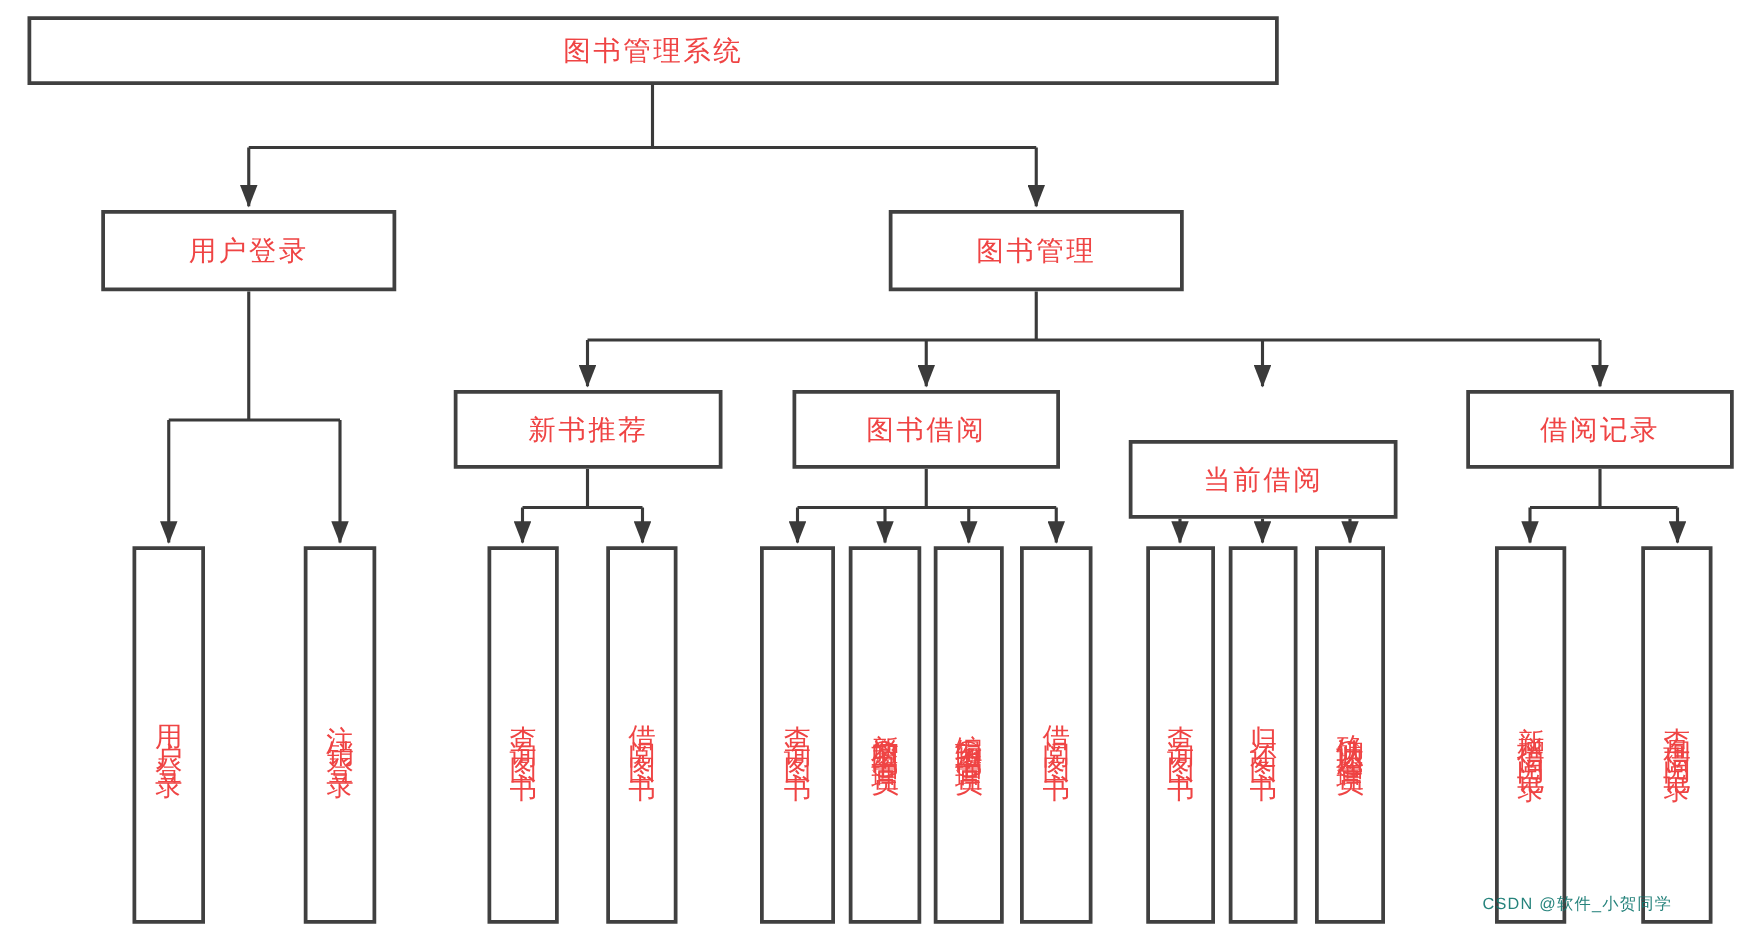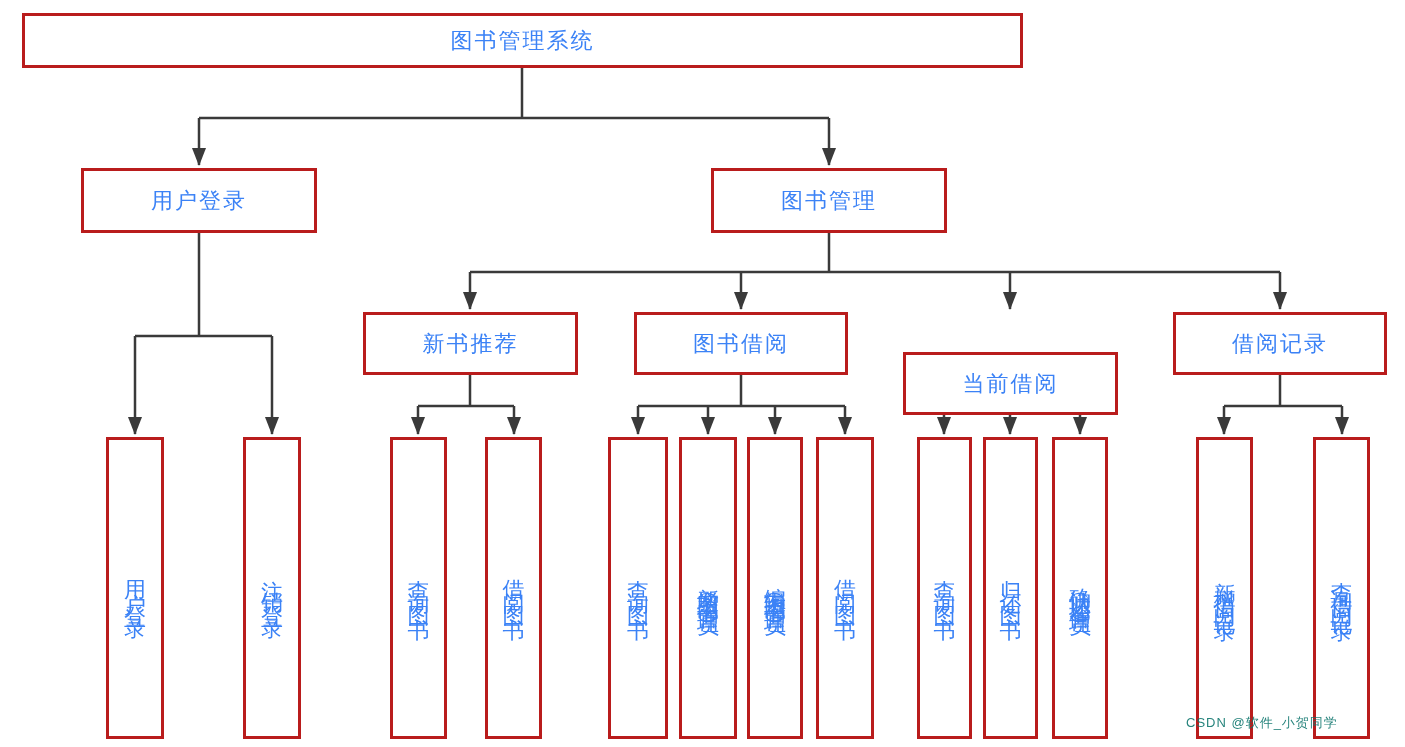--- a/index.html
+++ b/index.html
@@ -16,22 +16,22 @@
   .wires {
     position: absolute;
     inset: 0;
     z-index: 0;
   }
 
   .node {
     position: absolute;
     box-sizing: border-box;
     background: #ffffff;
-    border: 3px solid #b91c1c;
-    color: #3b82f6;
+    border: 3px solid #404040;
+    color: #ef4444;
     z-index: 1;
   }
 
   
   .hbox {
     display: flex;
     align-items: center;
     justify-content: center;
     font-size: 22px;
     letter-spacing: 2px;

